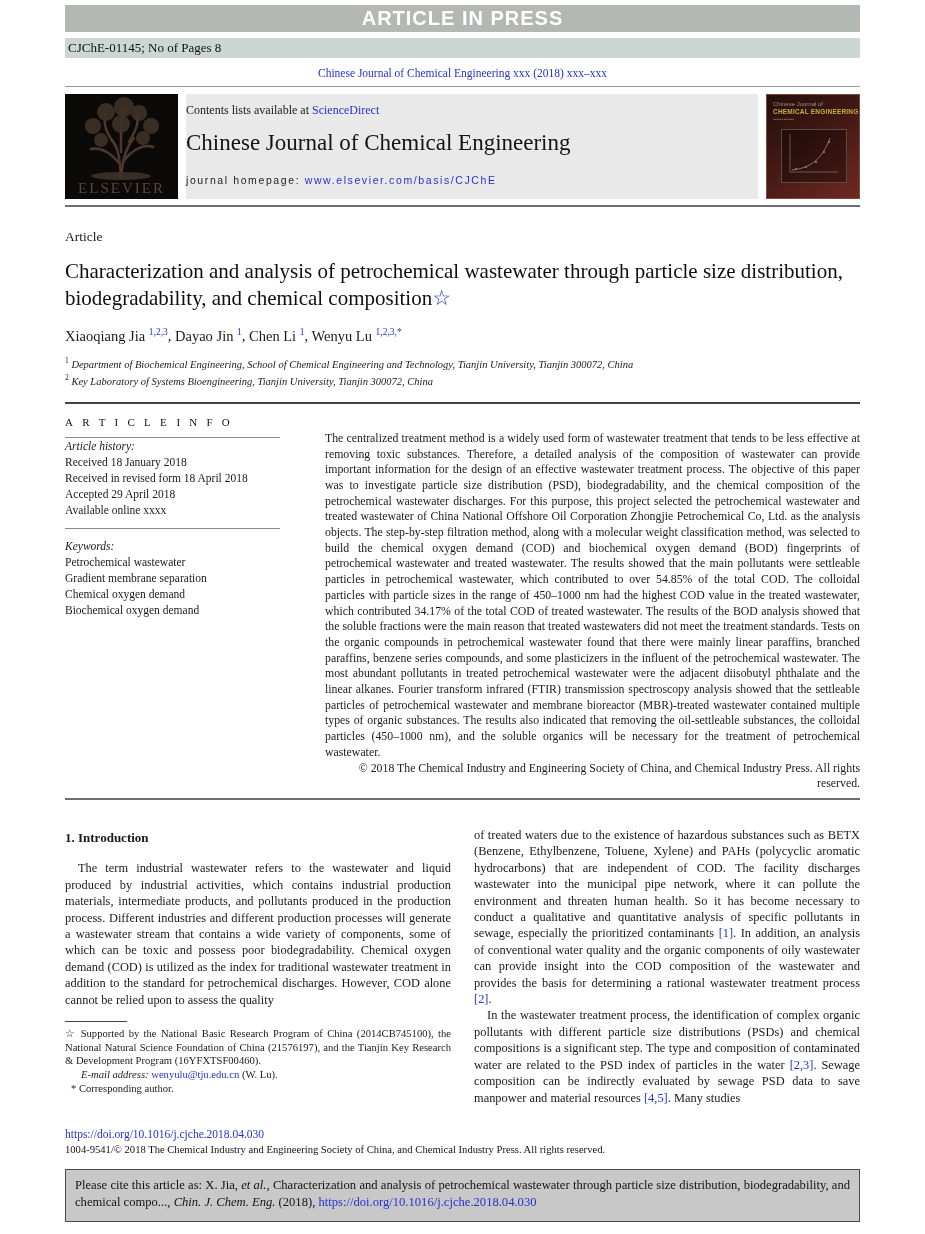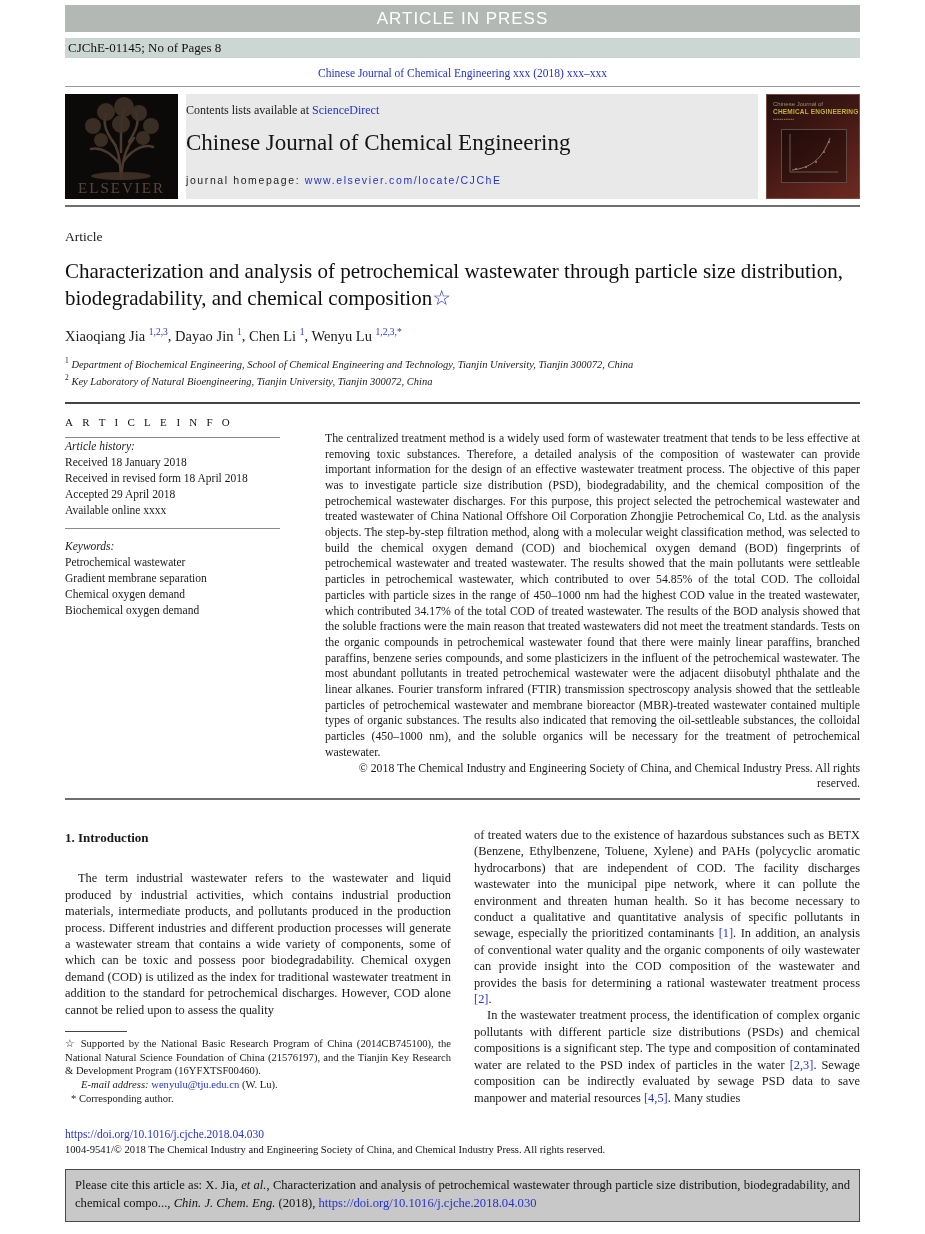--- a/index.html
+++ b/index.html
@@ -1,21 +1,21 @@
 <!DOCTYPE html>
 <html><head>
 <meta charset="utf-8">
 <style>
   html,body{margin:0;padding:0;background:#ffffff;}
   body{width:925px;height:1234px;overflow:hidden;font-family:"Liberation Serif",serif;color:#1a1a1a;position:relative;}
   .page{width:795px;margin:0 65px;position:relative;}
 
   
   .banner{margin-top:5px;height:27px;background:#b4b8b5;display:flex;align-items:center;justify-content:center;}
-  .banner span{font-family:"Liberation Sans",sans-serif;font-weight:normal;font-size:17px;color:#ffffff;letter-spacing:1px;}
+  .banner span{font-family:"Liberation Sans",sans-serif;font-weight:bold;font-size:20px;color:#ffffff;letter-spacing:1px;}
   .preheader{margin-top:6px;height:20px;background:#ccd7d4;display:flex;align-items:center;}
   .preheader span{font-size:13px;color:#111;padding-left:3px;}
   .top-citation{margin-top:9px;text-align:center;font-size:11.5px;color:#2433cc;}
 
   .rule-thin{border:none;border-top:1px solid #9a9a9a;margin:7px 0 0 0;}
   .rule-mid{border:none;border-top:2px solid #6f6f6f;margin:6px 0 0 0;}
   .rule-dark{border:none;border-top:2px solid #444;margin:13px 0 0 0;}
 
   
   .masthead{margin-top:7px;display:flex;align-items:stretch;height:105px;}
@@ -54,21 +54,21 @@
   .info-divider{border:none;border-top:1px solid #8a8a8a;margin:10px 0 9px 0;}
   .keywords{font-size:11.5px;line-height:16px;}
   .abstract-text{margin-top:15px;font-size:11.8px;line-height:15.7px;text-align:justify;}
   .abstract-copyright{font-size:11.8px;line-height:15.7px;text-align:right;}
 
   
   .body-cols{display:flex;margin-top:27px;}
   .bcol{width:386px;flex:none;font-size:12.4px;line-height:16.4px;text-align:justify;}
   .bcol-left{margin-right:23px;}
   .intro-head{font-size:13px;font-weight:bold;margin:3px 0 0 0;}
-  .para{margin-top:24px;}
+  .para{margin-top:14px;}
   .indent{text-indent:13px;}
   .ref{color:#2433cc;}
 
   
   .footnotes{margin-top:13px;}
   .fn-rule{border:none;border-top:1px solid #444;width:62px;margin:0 0 5px 0;}
   .fn{font-size:10.6px;line-height:13.6px;text-align:justify;}
   .fn-corr{margin-top:1px;padding-left:6px;}
   .fn-email{padding-left:16px;}
   .fn-email .em-label{font-style:italic;}
@@ -124,21 +124,21 @@
       </svg>
       <div class="logo-word">ELSEVIER</div>
     </div>
 
     <div class="mast-center">
       <div class="contents-line">
         <span>Contents lists available at </span><span class="link">ScienceDirect</span>
       </div>
       <div class="journal-name">Chinese Journal of Chemical Engineering</div>
       <div class="homepage-line">
-        <span>journal homepage: </span><span class="link">www.elsevier.com/locate/CJChE</span>
+        <span>journal homepage: </span><span class="link">www.elsevier.com/basis/CJChE</span>
       </div>
     </div>
 
     <div class="cover-box">
       <div class="cover-t1">Chinese Journal of</div>
       <div class="cover-t2">CHEMICAL ENGINEERING</div>
       <div class="cover-t3">▪▪▪▪▪▪▪▪▪▪▪▪</div>
       <div class="cover-chart">
         <svg width="62" height="50" viewBox="0 0 62 50">
           <path d="M8 4 L8 42 L56 42" stroke="#6a5a50" stroke-width="1" fill="none"></path>
@@ -160,21 +160,21 @@
   <div class="article-label">Article</div>
 
   <div class="title"><span>Characterization and analysis of petrochemical wastewater through particle size distribution, biodegradability, and chemical composition</span><span class="star">☆</span></div>
 
   <div class="authors">
     <span>Xiaoqiang Jia</span> <sup>1,2,3</sup><span>, </span><span>Dayao Jin</span> <sup>1</sup><span>, </span><span>Chen Li</span> <sup>1</sup><span>, </span><span>Wenyu Lu</span> <sup>1,2,3,*</sup>
   </div>
 
   <div class="affiliations">
     <div class="affil-row"><sup>1</sup> <span class="affil-text">Department of Biochemical Engineering, School of Chemical Engineering and Technology, Tianjin University, Tianjin 300072, China</span></div>
-    <div class="affil-row"><sup>2</sup> <span class="affil-text">Key Laboratory of Natural Bioengineering, Tianjin University, Tianjin 300072, China</span></div>
+    <div class="affil-row"><sup>2</sup> <span class="affil-text">Key Laboratory of Systems Bioengineering, Tianjin University, Tianjin 300072, China</span></div>
   </div>
 
   <hr class="rule-dark">
 
   <div class="info-abstract">
     <div class="info-col">
       <div class="sec-head">A R T I C L E  I N F O</div>
       <div class="history">
         <div class="hist-label">Article history:</div>
         <div>Received 18 January 2018</div>

